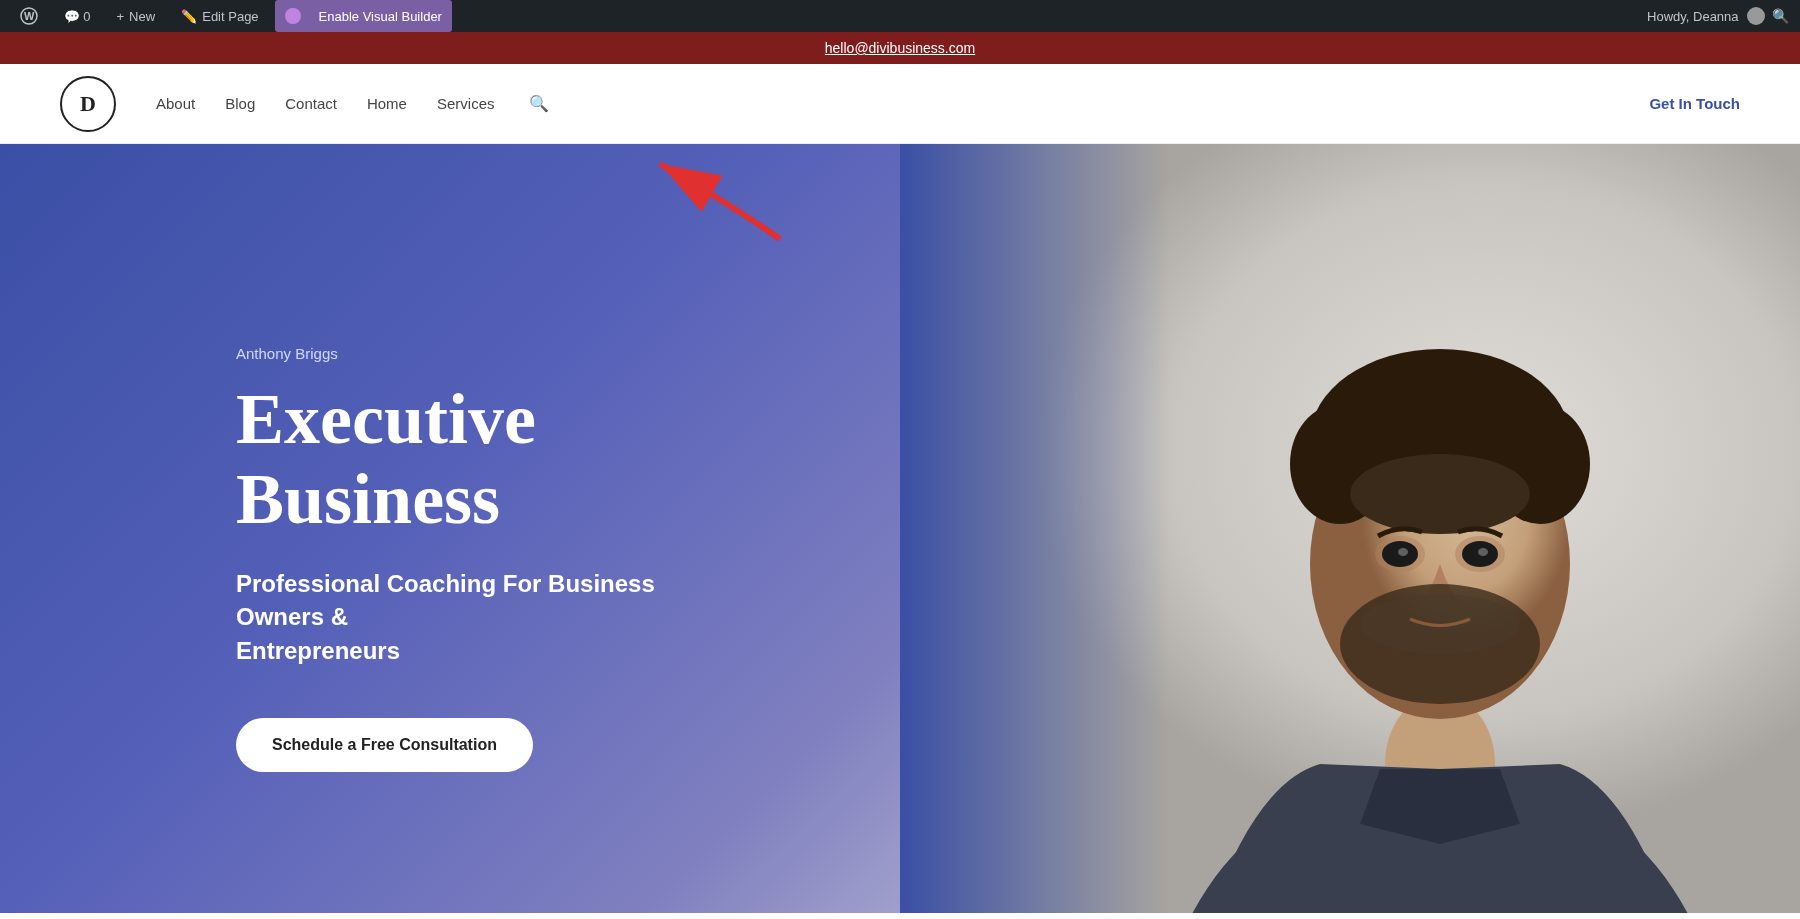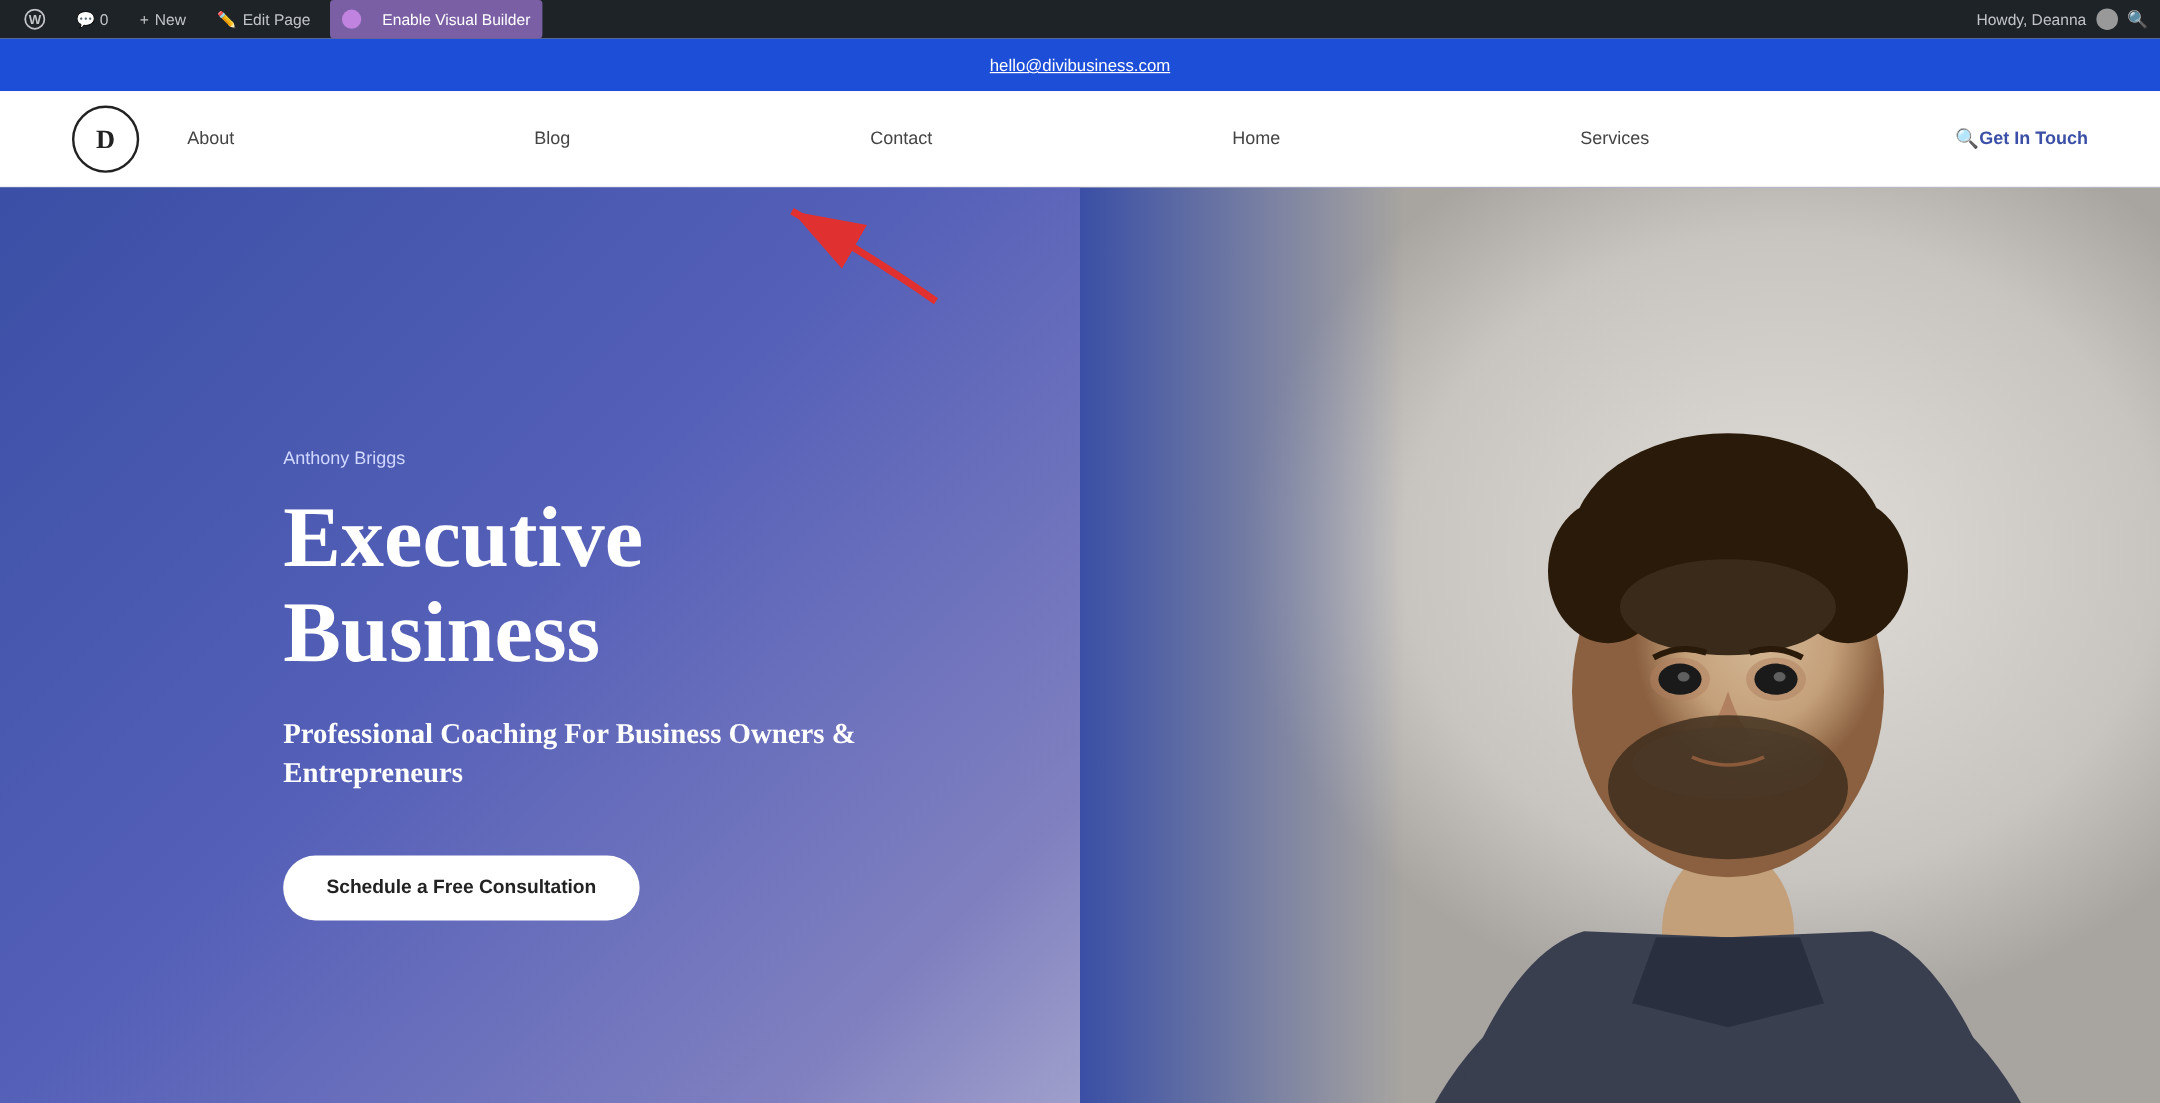--- a/index.html
+++ b/index.html
@@ -62,22 +62,22 @@
       background: #999;
       border-radius: 50%;
       display: inline-block;
     }
     .search-icon-sm {
       font-size: 14px; cursor: pointer;
     }
 
     
     #info-bar {
-      background: #1d4ed8;
-      height: 44px;
+      background: #7f1d1d;
+      height: 32px;
       display: flex;
       align-items: center;
       justify-content: center;
       color: #fff;
       font-family: -apple-system, BlinkMacSystemFont, sans-serif;
       font-size: 14px;
     }
     #info-bar a { color: #fff; text-decoration: underline; }
 
     
@@ -101,21 +101,20 @@
       font-family: Georgia, serif;
       margin-right: 40px;
       flex-shrink: 0;
     }
     .nav-links {
       display: flex;
       align-items: center;
       gap: 30px;
       list-style: none;
       flex: 1;
-      justify-content: space-between;
     }
     .nav-links a {
       text-decoration: none;
       color: #444;
       font-family: -apple-system, BlinkMacSystemFont, 'Segoe UI', sans-serif;
       font-size: 15px;
       font-weight: 500;
     }
     .nav-search {
       font-size: 16px; cursor: pointer; color: #444; margin-left: 5px;
@@ -160,21 +159,21 @@
       line-height: 1.1;
       margin-bottom: 28px;
       font-family: Georgia, 'Times New Roman', serif;
     }
     .hero-subtitle {
       color: #fff;
       font-size: 24px;
       font-weight: 600;
       line-height: 1.4;
       margin-bottom: 50px;
-      font-family: Liberation Serif, serif;
+      font-family: Liberation Sans, sans-serif;
     }
     .hero-btn {
       display: inline-block;
       background: #fff;
       color: #222;
       border: none;
       border-radius: 40px;
       padding: 18px 36px;
       font-size: 16px;
       font-weight: 700;

